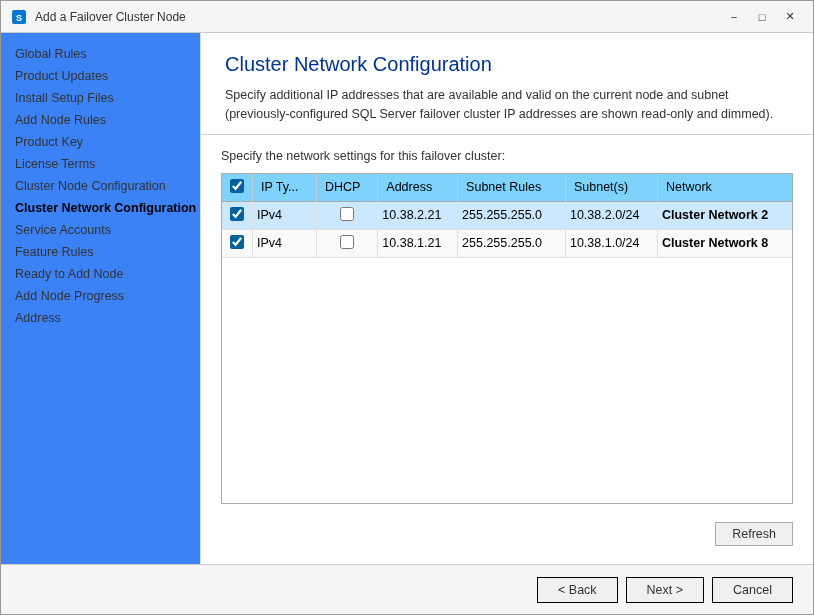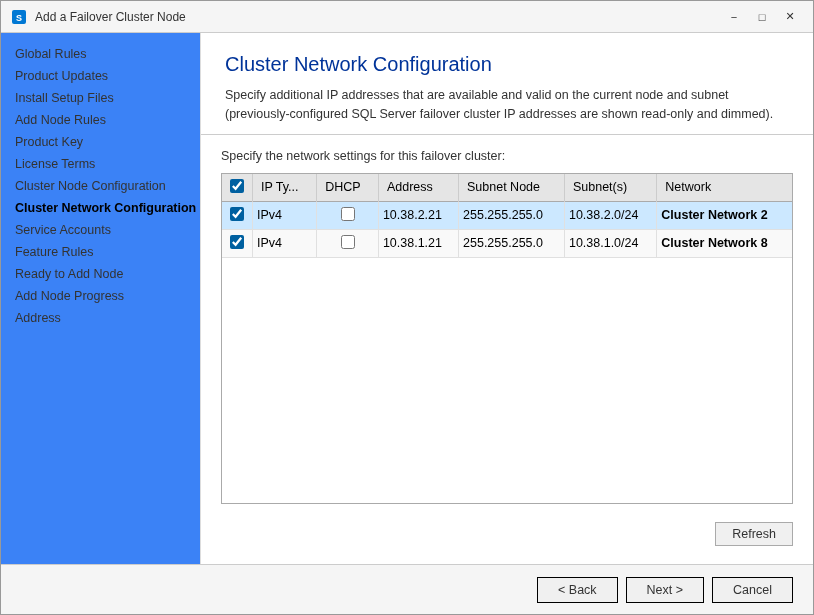--- a/index.html
+++ b/index.html
@@ -132,21 +132,21 @@
       border: 1px solid #aaa;
       flex: 1;
       overflow: auto;
     }
     table {
       width: 100%;
       border-collapse: collapse;
       font-size: 12.5px;
     }
     thead tr {
-      background: #e5e5e5;
+      background: #7dd3fc;
       border-bottom: 1px solid #aaa;
       margin-left: 41px;
     }
     thead th {
       padding: 5px 8px;
       text-align: left;
       font-weight: normal;
       border-right: 1px solid #ccc;
       white-space: nowrap;
     }
@@ -267,21 +267,21 @@
         <div class="table-wrapper">
           <table>
             <thead>
               <tr>
                 <th class="th-checkbox">
                   <input type="checkbox" checked="" style="">
                 </th>
                 <th>IP Ty...</th>
                 <th>DHCP</th>
                 <th>Address</th>
-                <th>Subnet Node</th>
+                <th>Subnet Rules</th>
                 <th>Subnet(s)</th>
                 <th>Network</th>
               </tr>
             </thead>
             <tbody id="network-tbody">
 
             <tr class="highlighted-row">
                   <td class="td-checkbox"><input type="checkbox" checked="" style=""></td>
                   <td>IPv4</td>
                   <td class="td-checkbox"><input type="checkbox" style=""></td>

